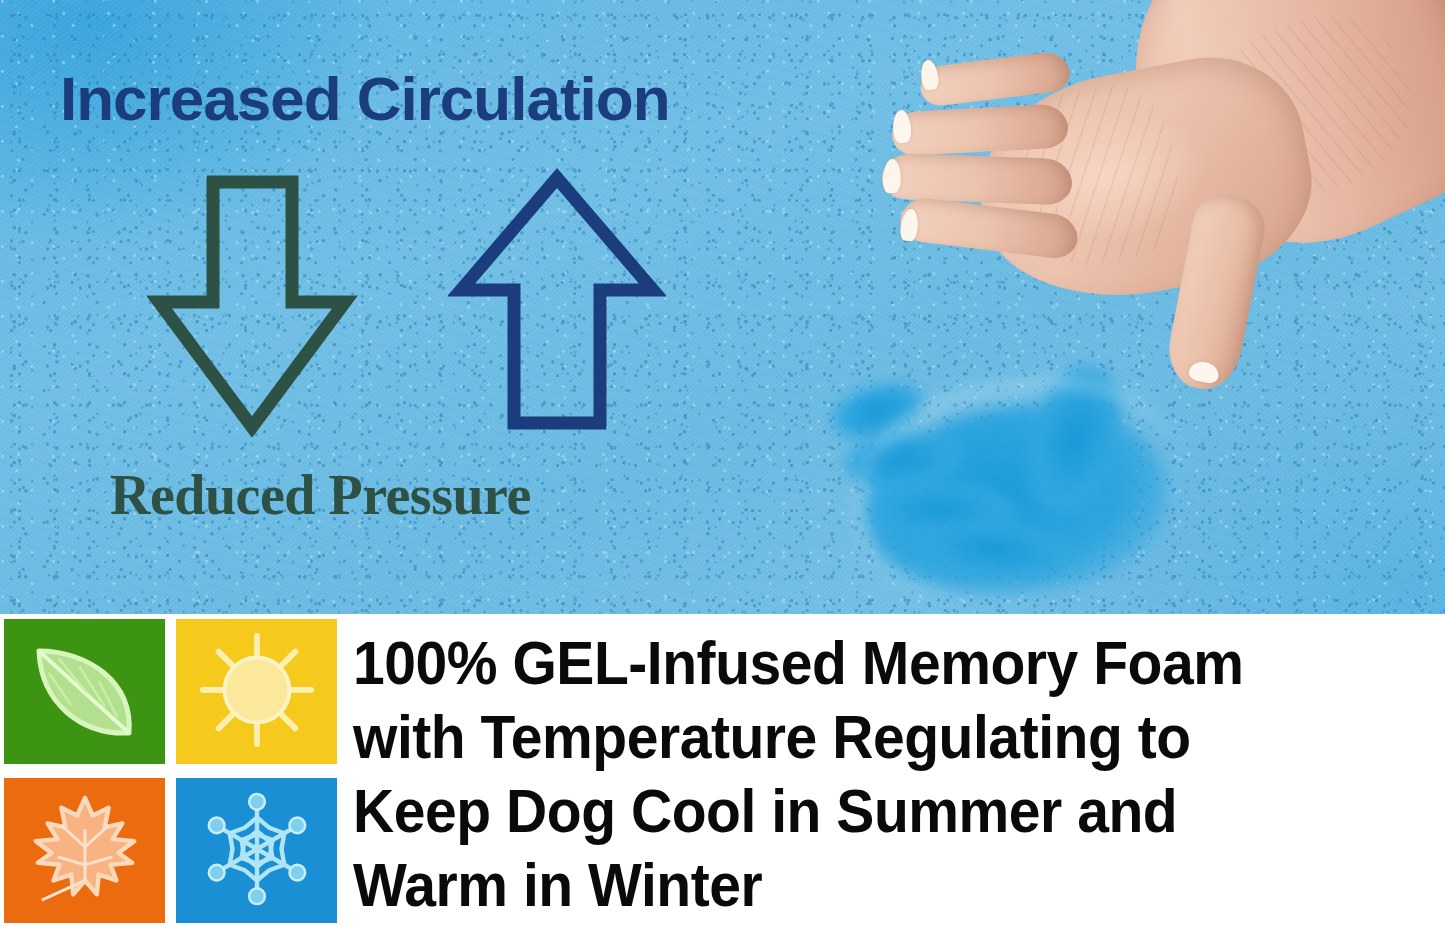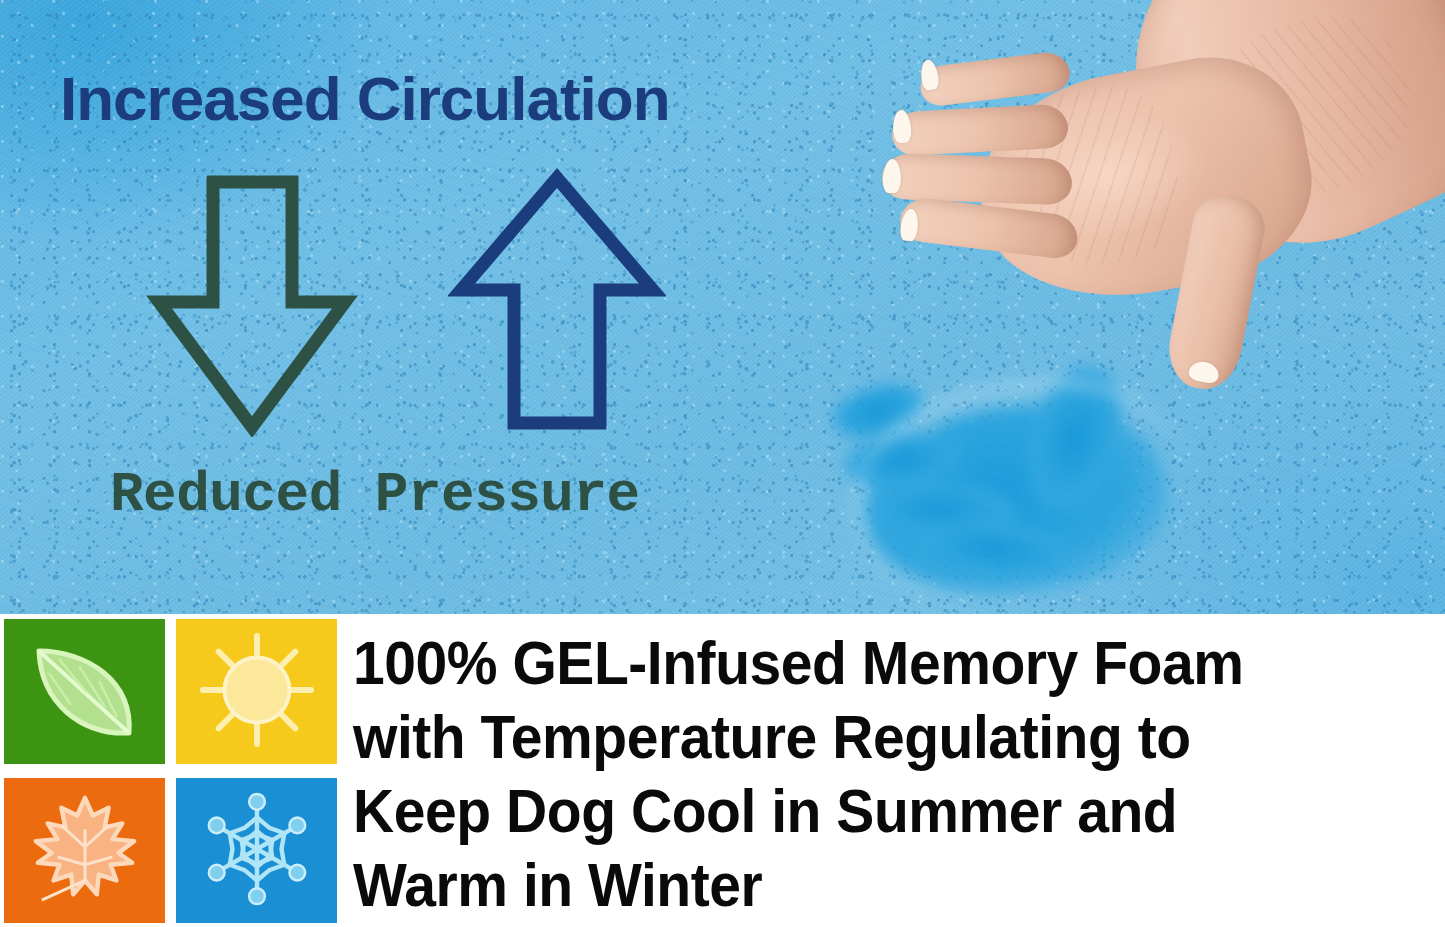--- a/index.html
+++ b/index.html
@@ -201,21 +201,21 @@
     font-family: "Liberation Sans", sans-serif;
   }
   .headline-bottom {
     position: absolute;
     left: 110px; top: 463px;
     font-size: 56px;
     font-weight: bold;
     letter-spacing: -.5px;
     color: #2d5245;
     white-space: nowrap;
-    font-family: Liberation Mono, monospace;
+    font-family: Liberation Serif, serif;
   }
   .arrow-down {
     position: absolute;
     left: 145px; top: 172px;
     width: 215px; height: 265px;
   }
   .arrow-up {
     position: absolute;
     left: 448px; top: 168px;
     width: 218px; height: 265px;

